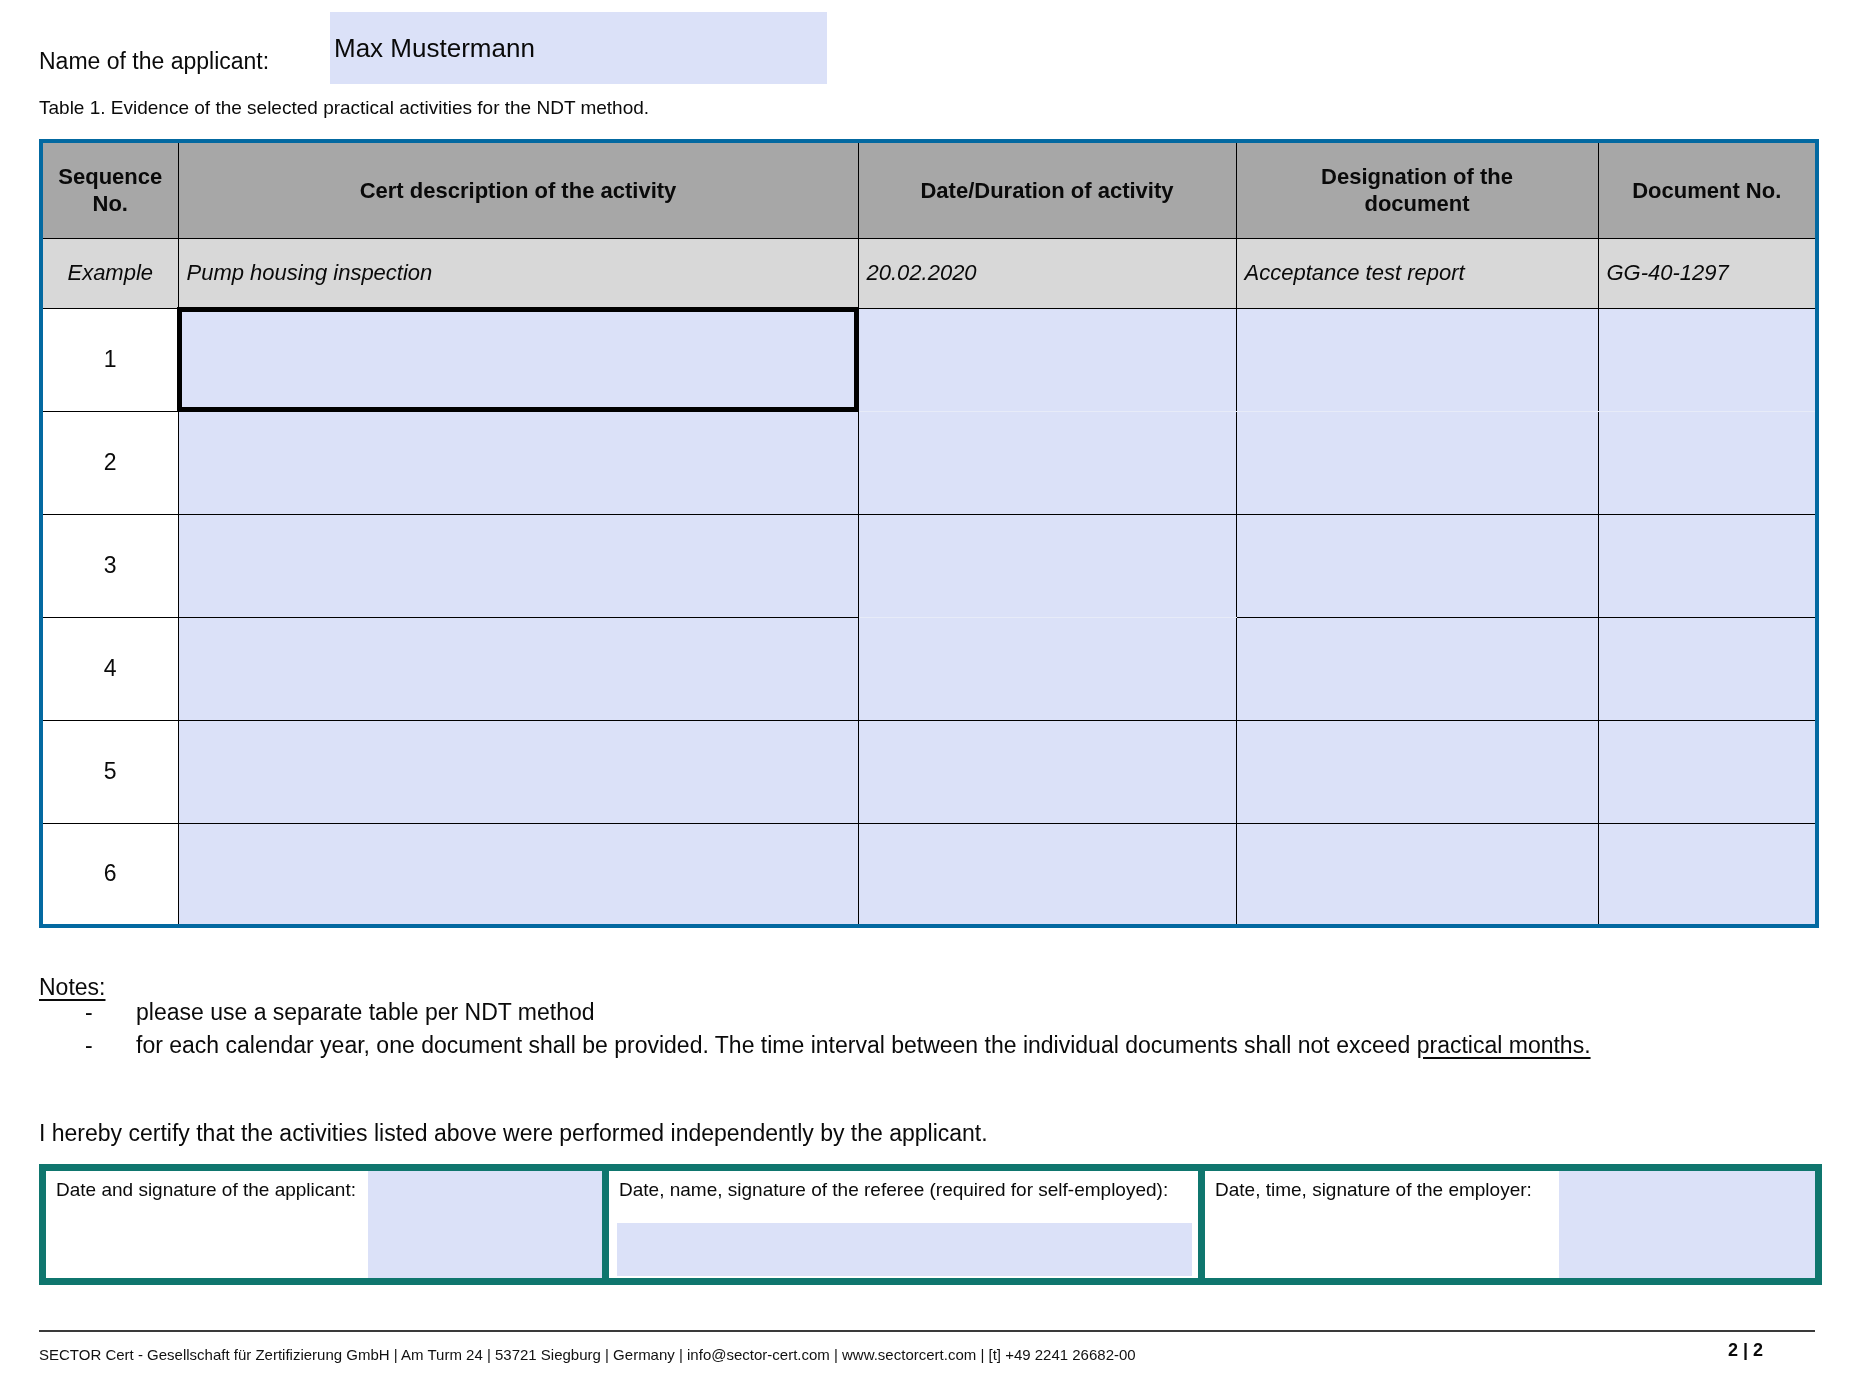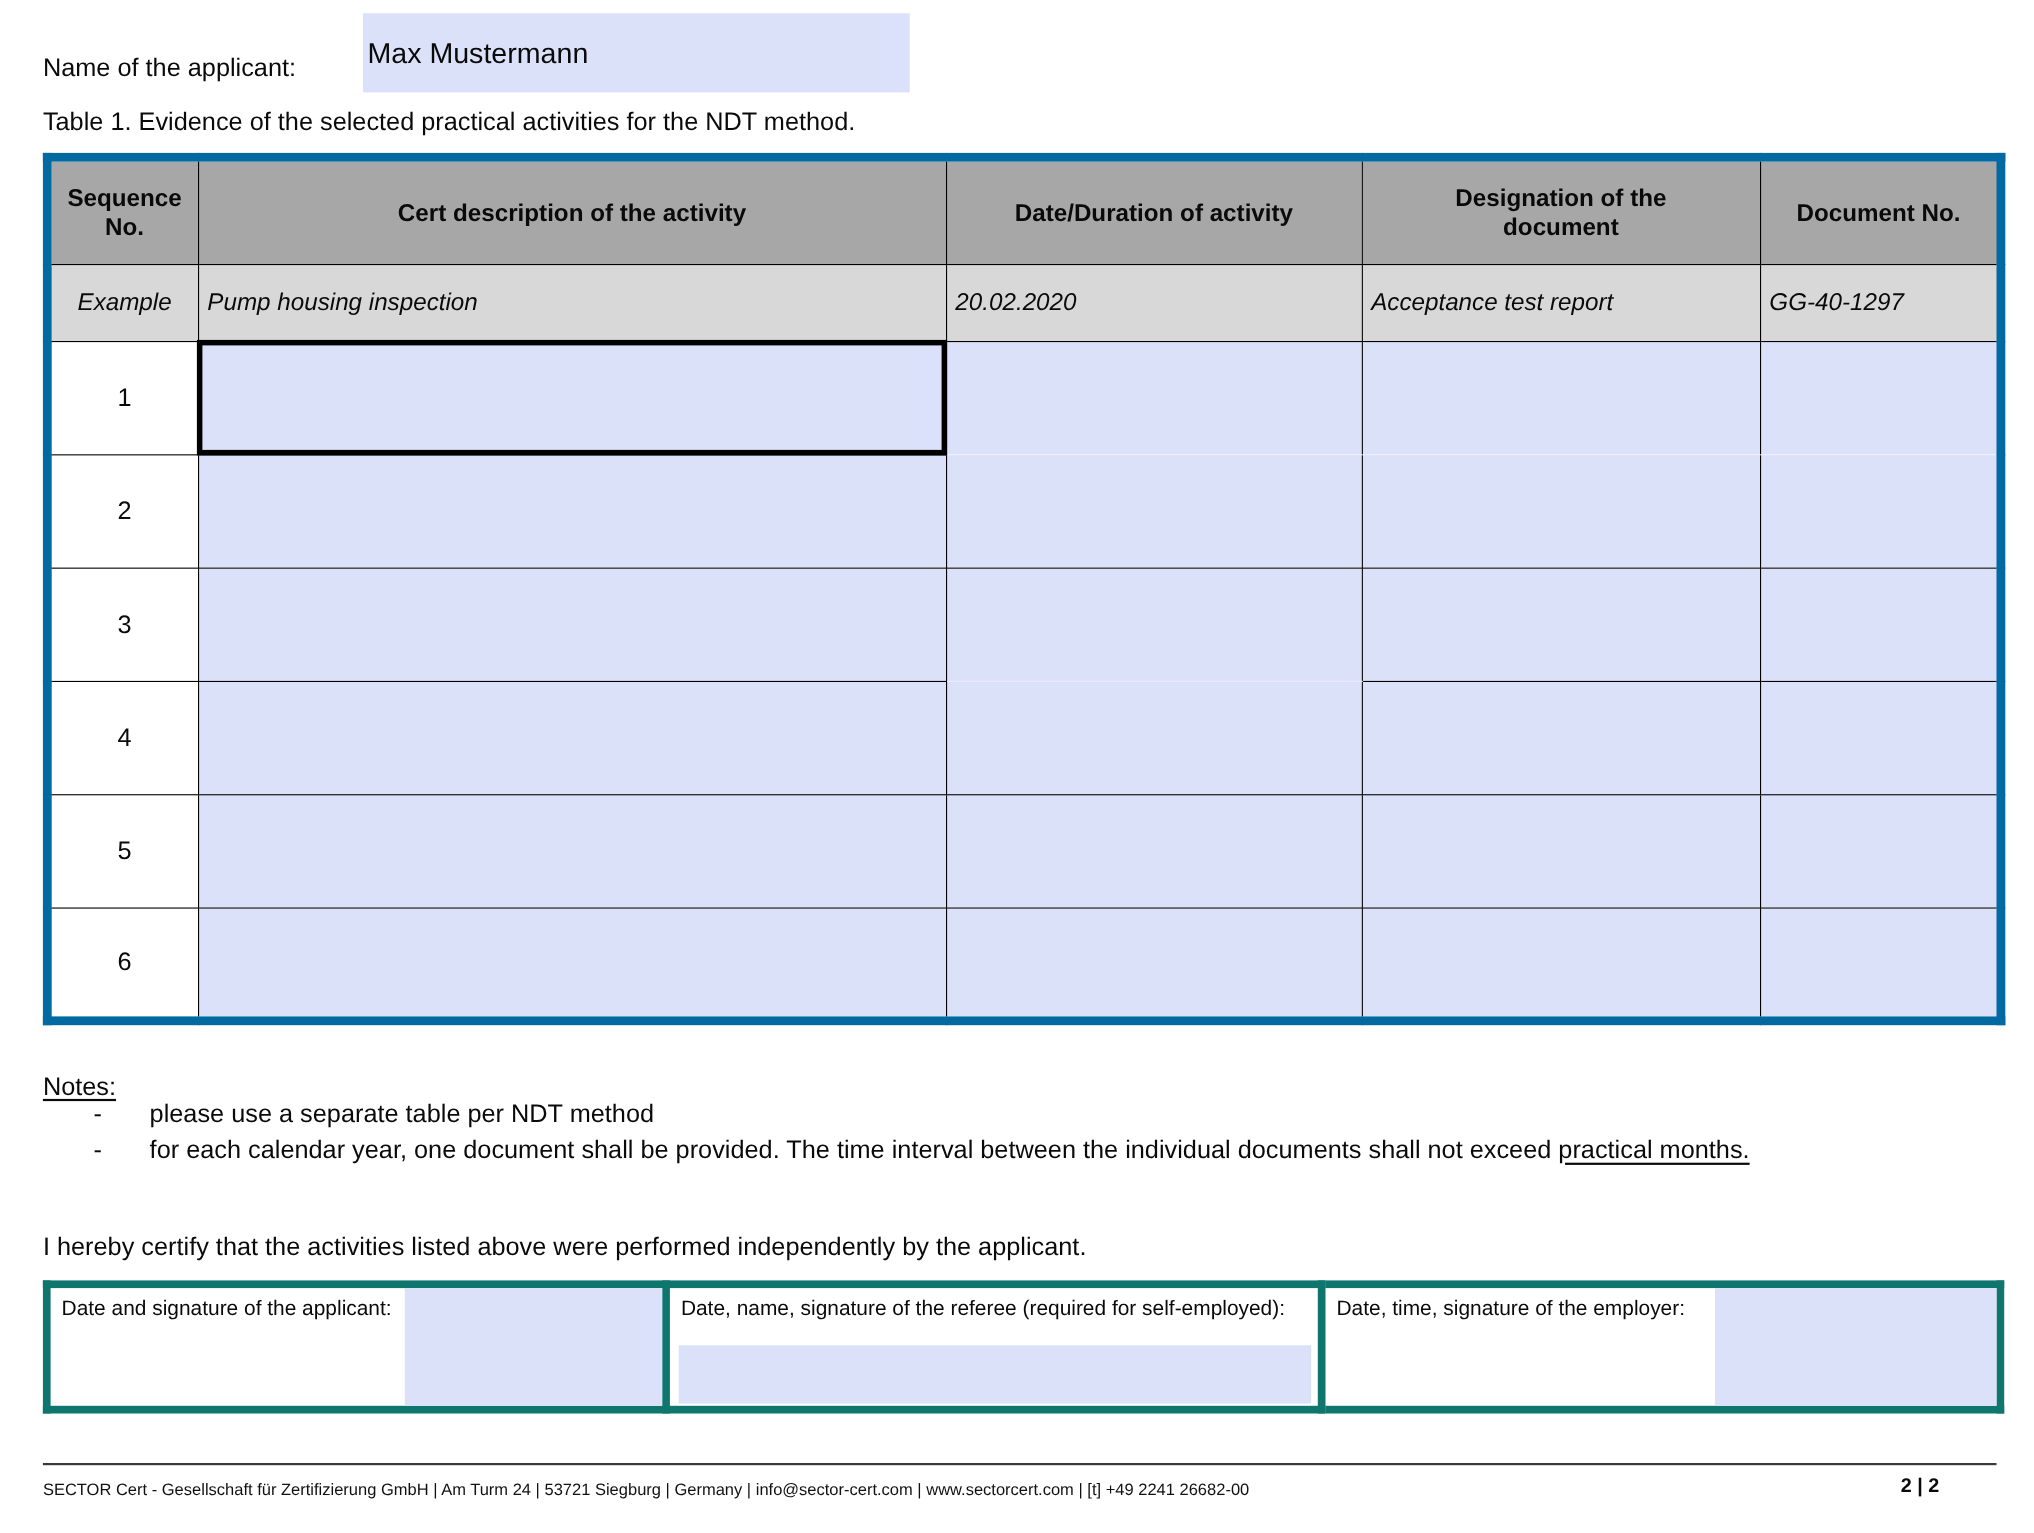--- a/index.html
+++ b/index.html
@@ -7,25 +7,25 @@
     width:1849px;height:1394px;position:relative;background:#ffffff;
     font-family:"Liberation Sans",sans-serif;color:#0a0a0a;overflow:hidden;
   }
   
   .applicant-label{position:absolute;left:39px;top:48px;font-size:23px;}
   .applicant-field{
     position:absolute;left:330px;top:12px;width:497px;height:72px;
     background:#dbe1f8;display:flex;align-items:center;padding-left:4px;
     box-sizing:border-box;font-size:26px;
   }
-  .table-caption{position:absolute;left:39px;top:97px;font-size:23px;}
+  .table-caption{position:absolute;left:39px;top:97px;font-size:19px;}
 
   
   .main-table-wrap{position:absolute;left:39px;top:139px;}
-  table.main{border-collapse:collapse;table-layout:fixed;width:1776px;border:8px solid #0369a1;}
+  table.main{border-collapse:collapse;table-layout:fixed;width:1776px;border:4px solid #0369a1;}
   table.main td,table.main th{border:1px solid #000;box-sizing:border-box;overflow:hidden;}
   table.main th{
     background:#a7a7a7;font-size:22px;font-weight:bold;text-align:center;
     vertical-align:middle;height:97px;padding:4px 6px;line-height:1.25;
   }
   .hdr-constrain{display:inline-block;max-width:255px;}
   tr.example{height:70px;background:#d8d8d8;font-style:italic;font-size:22px;}
   tr.example td{padding:4px 8px;vertical-align:middle;margin-left:40px;}
   tr.example td.seq{text-align:center;}
   tr.fill-row{height:103px;}

